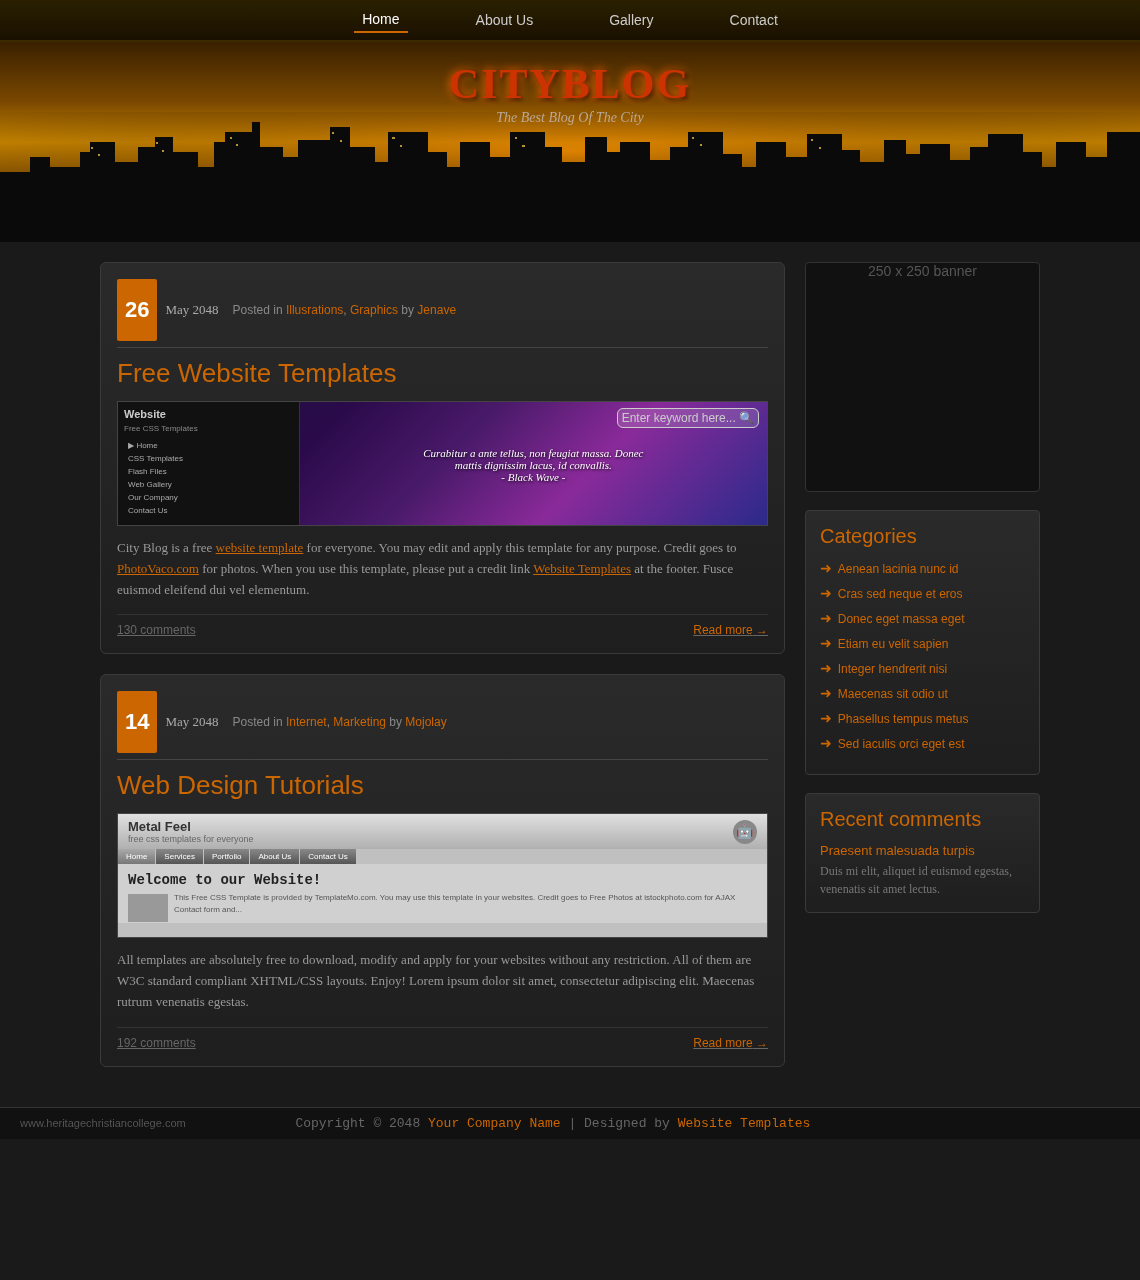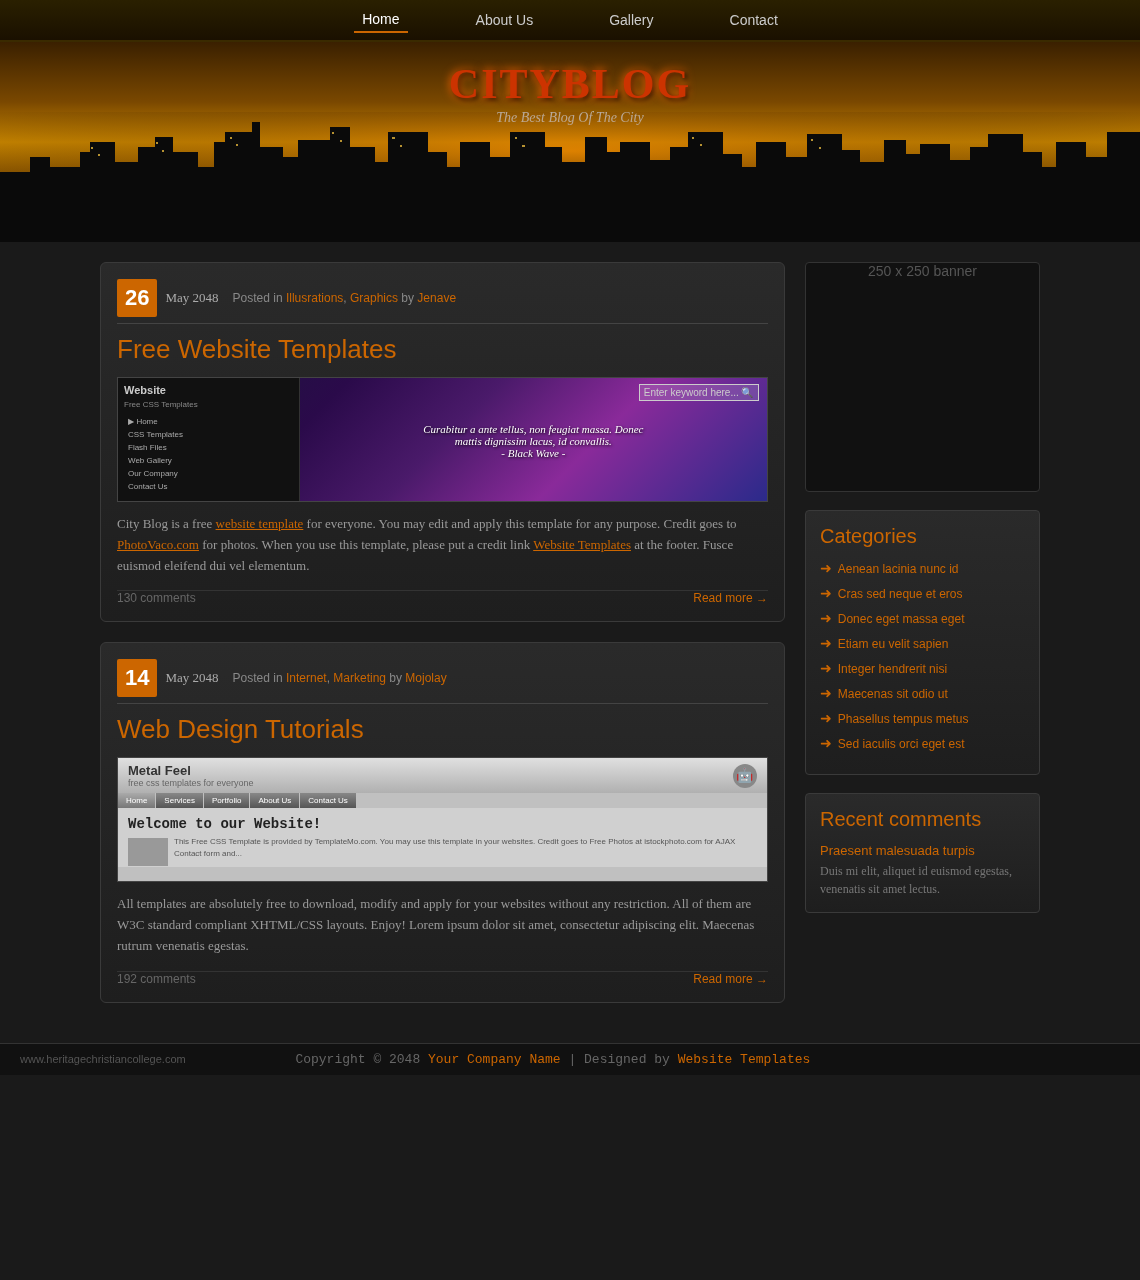--- a/index.html
+++ b/index.html
@@ -96,21 +96,21 @@
     .post-meta {
       display: flex;
       align-items: center;
       margin-bottom: 10px;
       padding-bottom: 6px;
       border-bottom: 1px solid #444;
     }
     .post-date-box {
       background: #cc6600;
       color: #fff;
-      padding: 8px 8px;
+      padding: 20px 8px;
       font-size: 22px;
       font-weight: bold;
       font-family: Arial, sans-serif;
       margin-right: 8px;
       border-radius: 2px;
       line-height: 1;
     }
     .post-date-month {
       color: #aaa;
       font-size: 13px;
@@ -149,23 +149,25 @@
     }
     .post-text a {
       color: #cc6600;
       text-decoration: underline;
     }
     .post-footer {
       display: flex;
       justify-content: space-between;
       align-items: flex-start;
       border-top: 1px solid #333;
+      padding-top: 8px;
       font-size: 12px;
       color: #666;
       font-family: Arial, sans-serif;
+      text-decoration: underline;
     }
     .read-more {
       color: #cc6600;
       text-decoration: none;
       font-size: 12px;
     }
     .read-more::after { content: ' →'; }
 
     
     #sidebar {
@@ -300,23 +302,23 @@
       text-align: center;
       font-family: Georgia, serif;
       text-shadow: 1px 1px 3px #000;
     }
     .post-img-1-search {
       position: absolute;
       top: 6px;
       right: 8px;
       background: rgba(255,255,255,0.15);
       border: 1px solid #ccc;
-      border-radius: 0;
+      border-radius: 6px;
       padding: 2px 4px;
-      font-size: 10px;
+      font-size: 12px;
       color: #ccc;
       font-family: Arial, sans-serif;
     }
 
     
     .post-img-2 {
       width: 100%;
       height: 125px;
       background: #c0c0c0;
       overflow: hidden;

